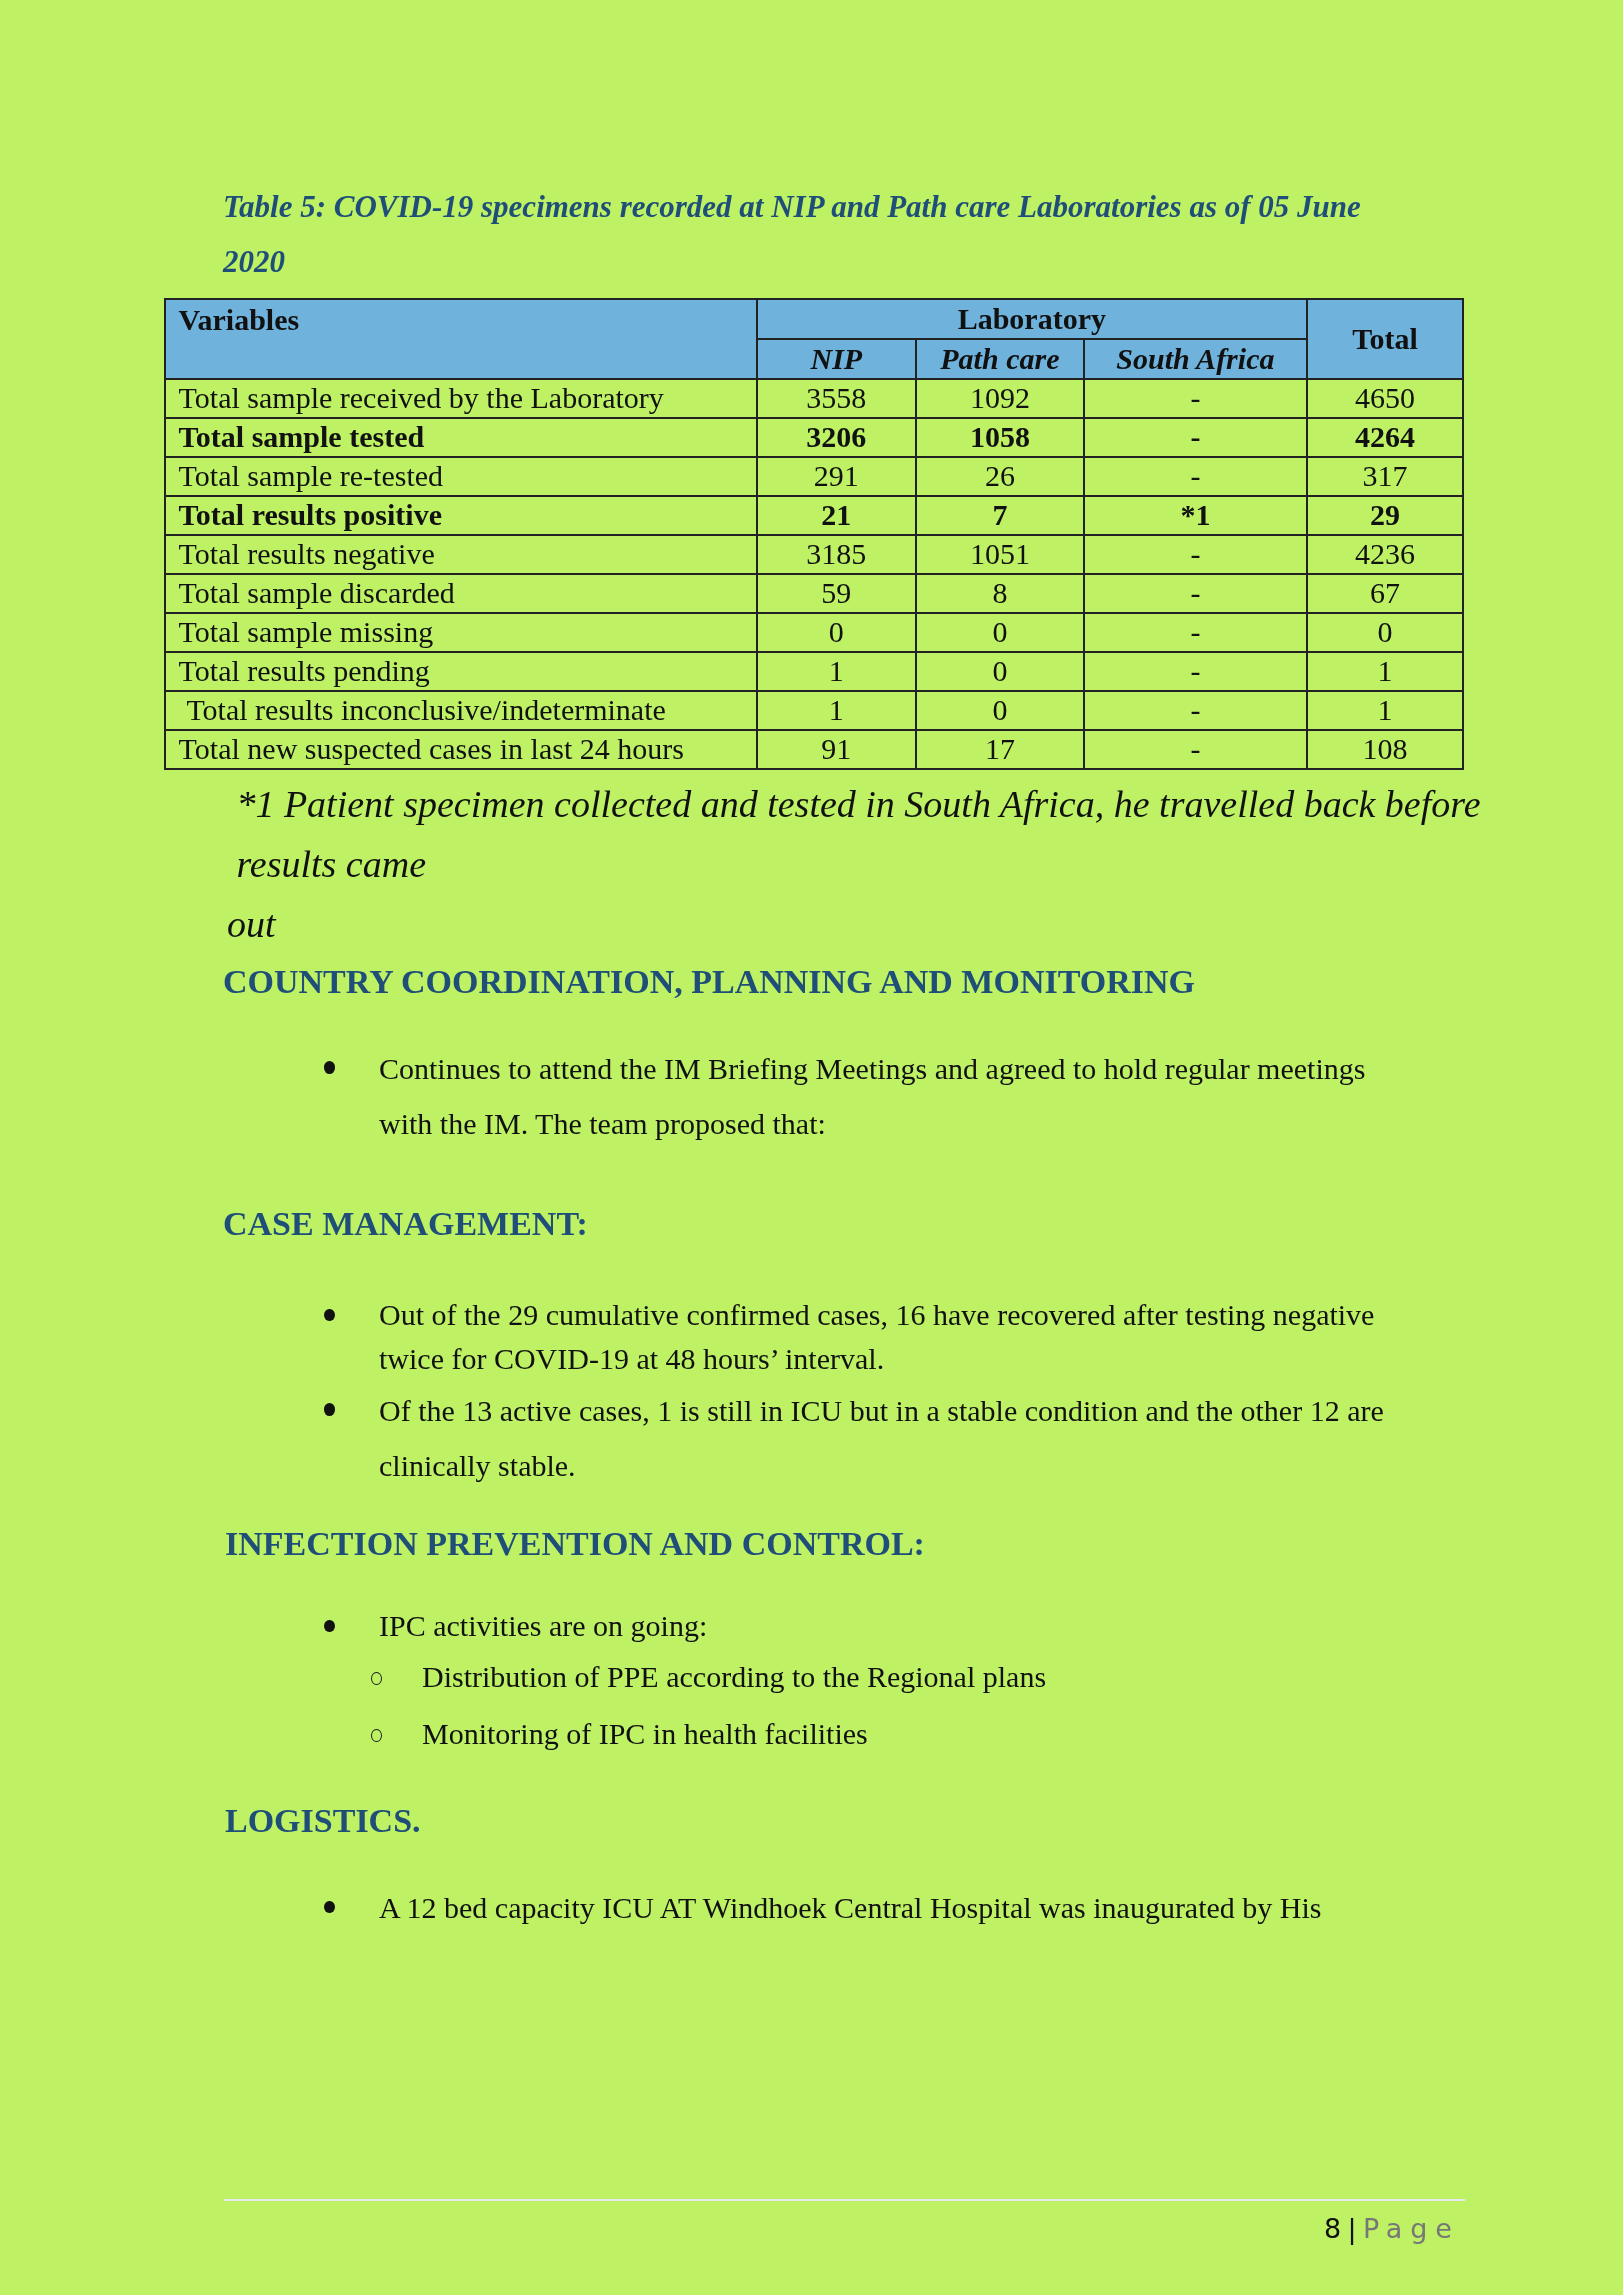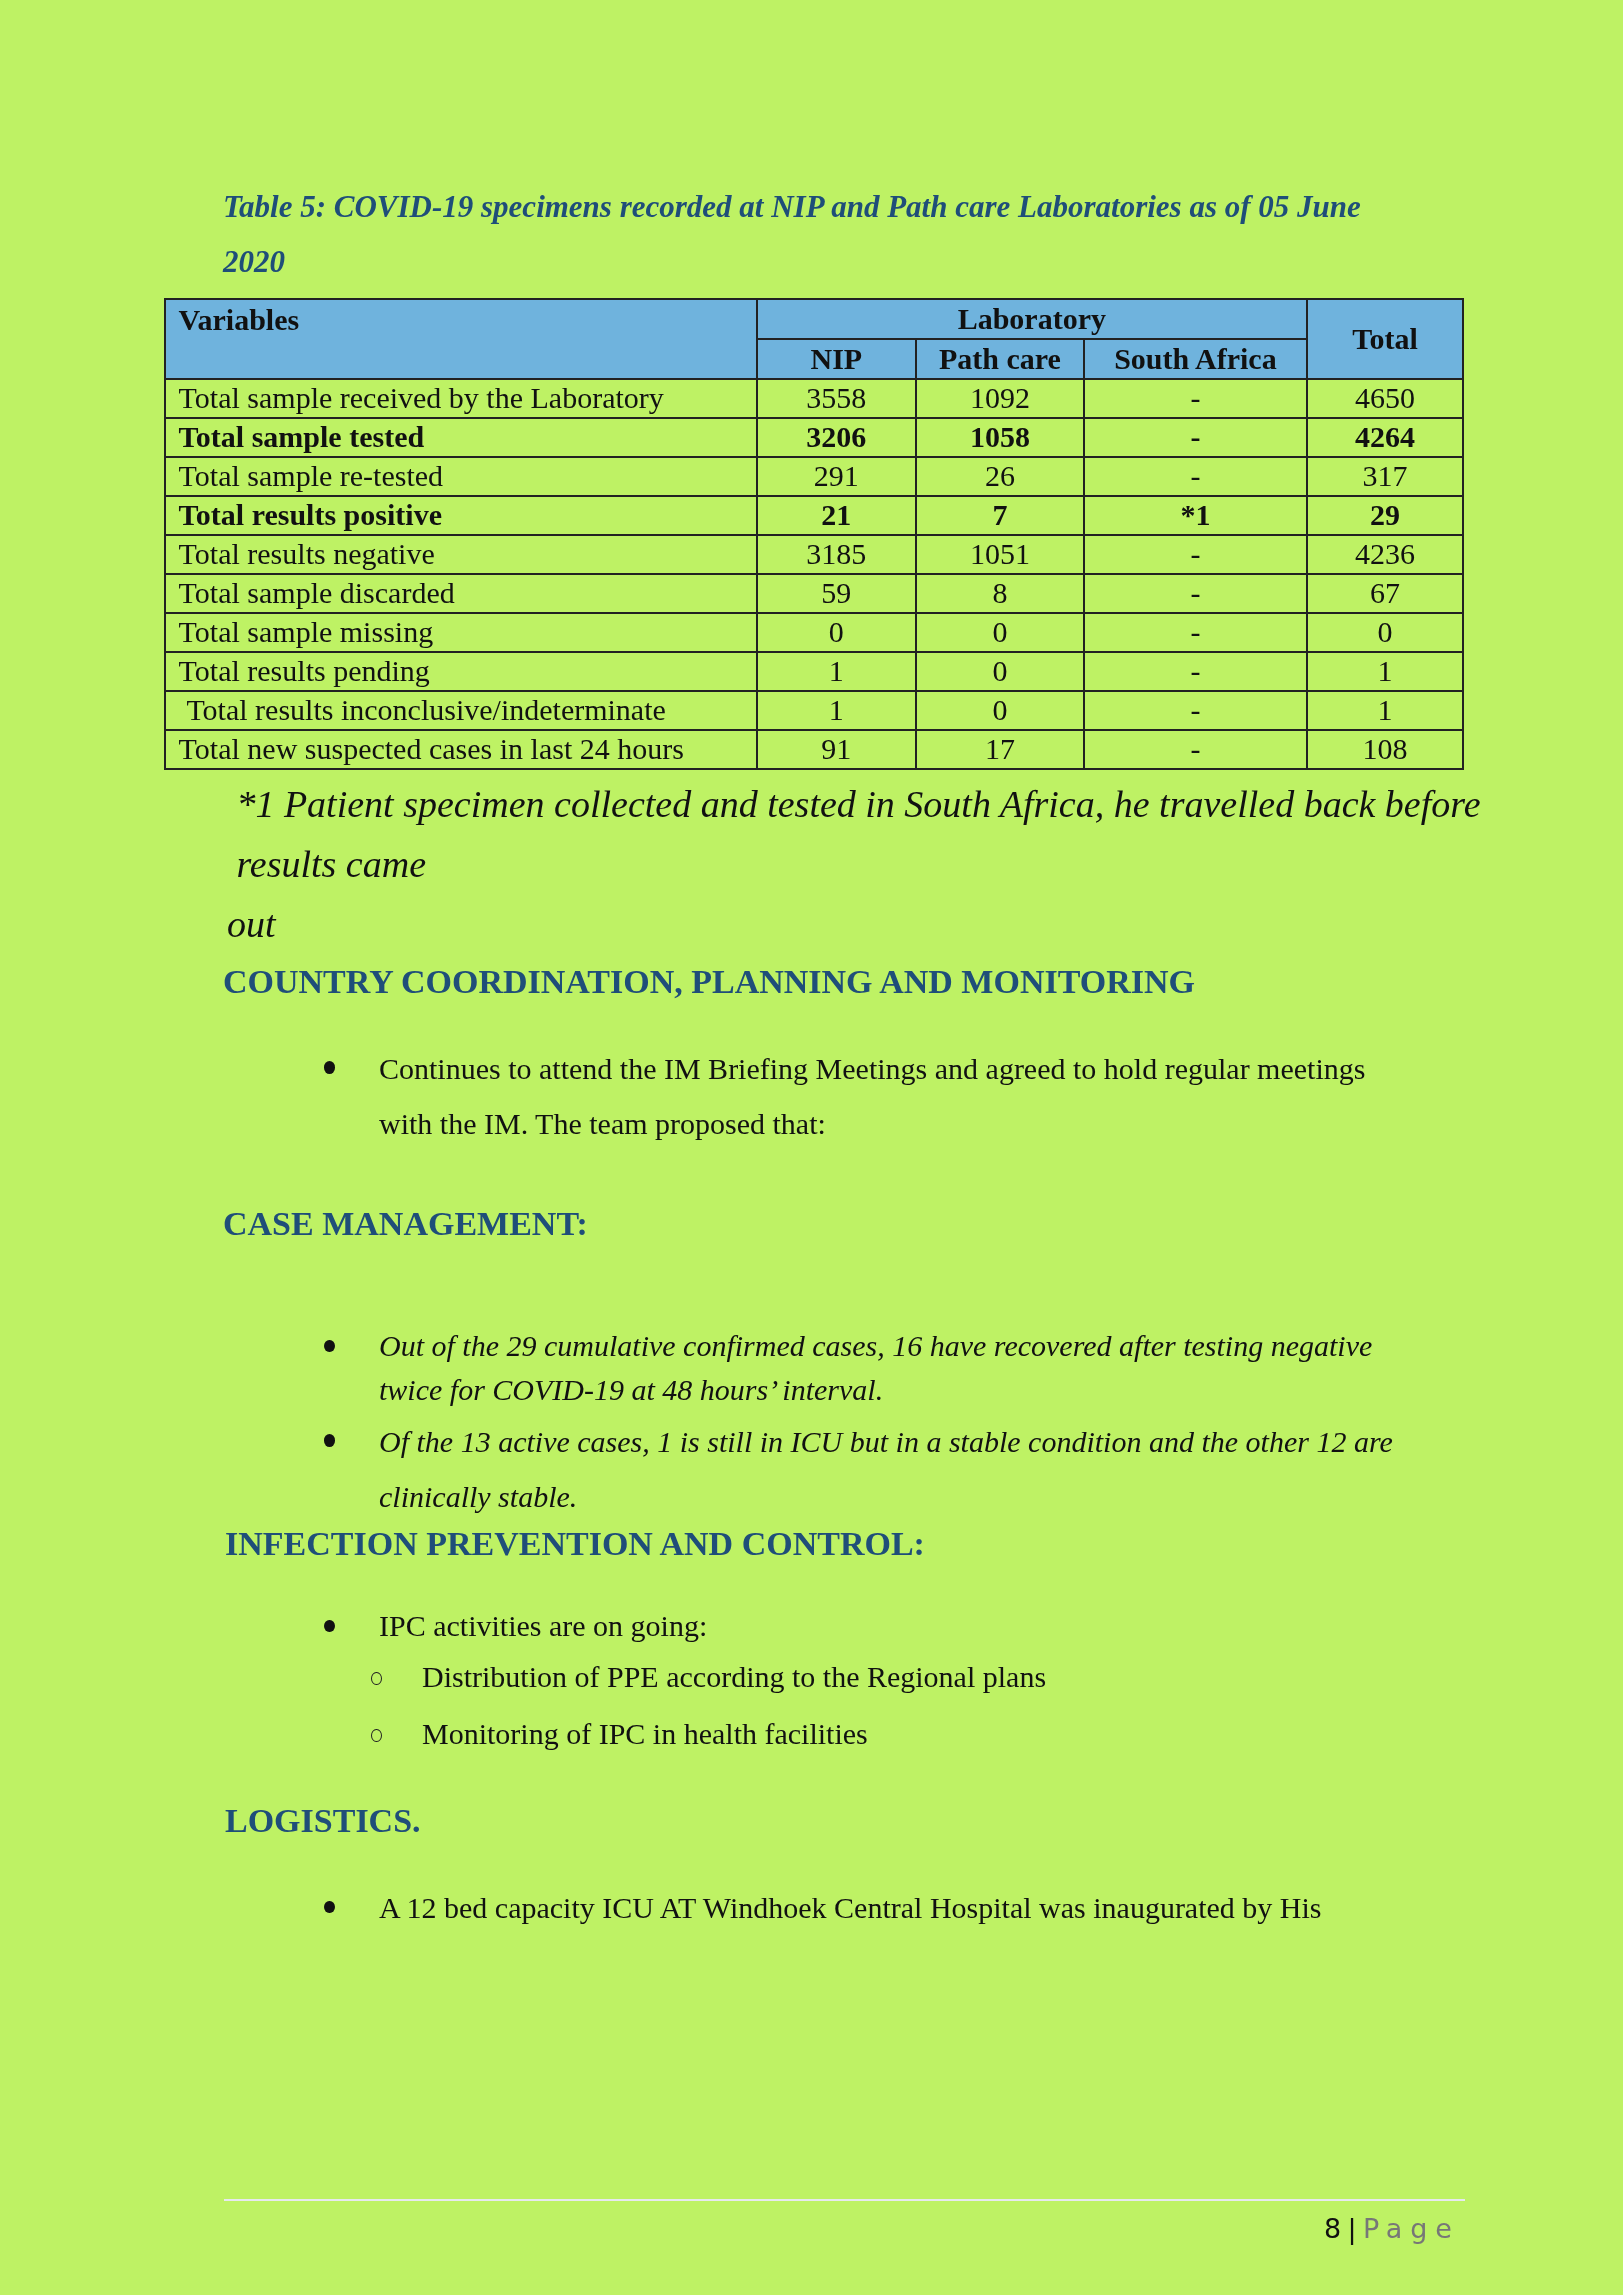--- a/index.html
+++ b/index.html
@@ -16,21 +16,21 @@
   }
 
   table.lab {
     position: absolute; left: 164px; top: 298px; width: 1300px;
     border-collapse: collapse; font-size: 30px; line-height: 1.15;
   }
   table.lab th, table.lab td { border: 2px solid #222; padding: 0 12.6px; }
   table.lab thead th { background: #6fb3dd; font-weight: bold; color: #111; }
   table.lab th.var { text-align: left; vertical-align: top; width: 565px; padding-top: 3.1px; }
   table.lab th.grp { text-align: center; height: 38px; }
-  table.lab th.sub { text-align: center; height: 38px; }
+  table.lab th.sub { text-align: center; height: 38px; font-style: italic; }
   table.lab th.total { text-align: center; vertical-align: middle; width: 129px; }
   table.lab td { height: 37px; }
   table.lab td.label { text-align: left; }
   table.lab td.num { text-align: center; }
   table.lab tr.bold td { font-weight: bold; }
   .col-nip { width: 132px; }
   .col-path { width: 141px; }
   .col-sa { width: 196px; }
 
   .footnote {
@@ -178,21 +178,21 @@
   <h2 class="section" style="left:223px; top:963px;">COUNTRY COORDINATION, PLANNING AND MONITORING</h2>
   <ul class="bullets" style="left:324px; top:1041px;">
     <li>
       <span class="dot"></span>
       <span>Continues to attend the IM Briefing Meetings and agreed to hold regular meetings</span><br>
       <span>with the IM. The team proposed that:</span>
     </li>
   </ul>
 
   <h2 class="section" style="left:223px; top:1205px;">CASE MANAGEMENT:</h2>
-  <ul class="bullets" style="left:324px; top:1324px;font-style:italic;">
+  <ul class="bullets" style="left:324px; top:1293px;">
     <li class="tight">
       <span class="dot" style="top:15.7px"></span>
       <span>Out of the 29 cumulative confirmed cases, 16 have recovered after testing negative</span><br>
       <span>twice for COVID-19 at 48 hours’ interval.</span>
     </li>
     <li style="margin-top:1.6px">
       <span class="dot"></span>
       <span>Of the 13 active cases, 1 is still in ICU but in a stable condition and the other 12 are</span><br>
       <span>clinically stable.</span>
     </li>

